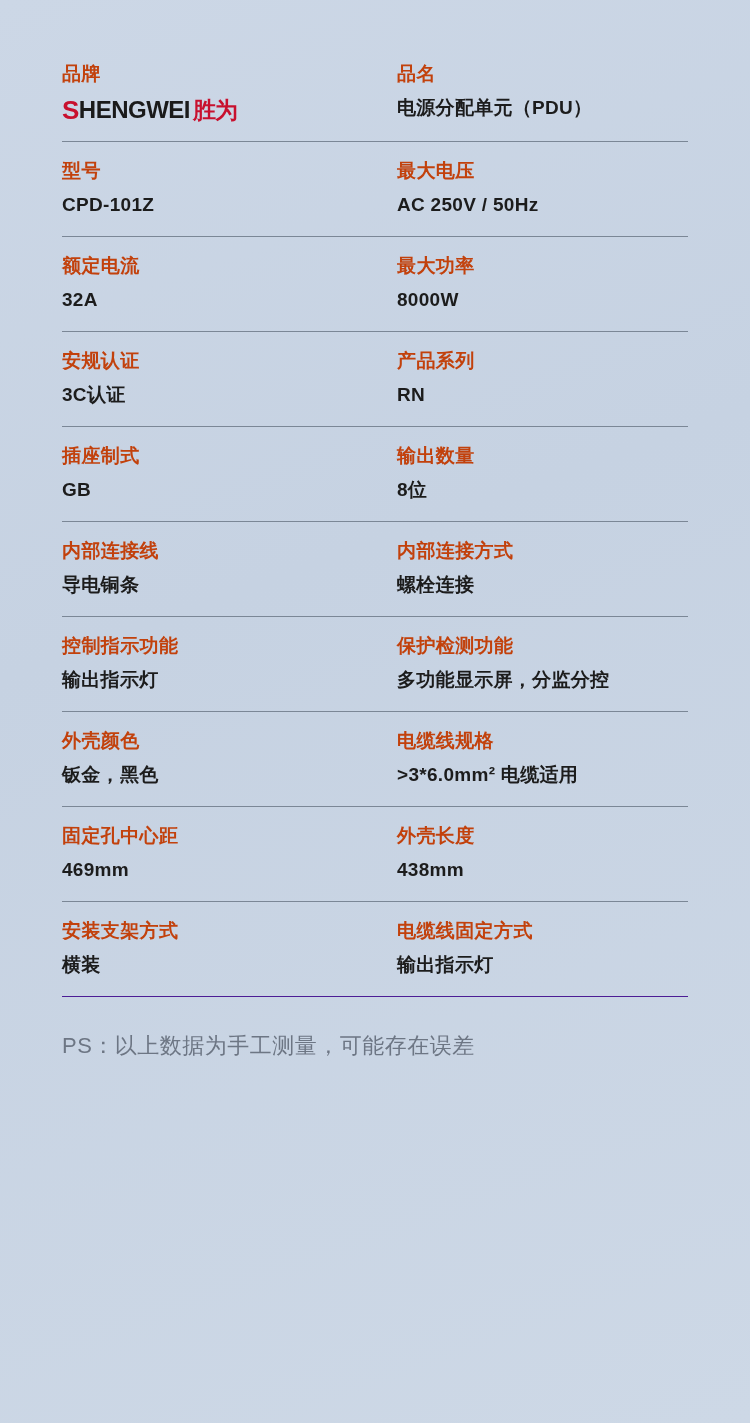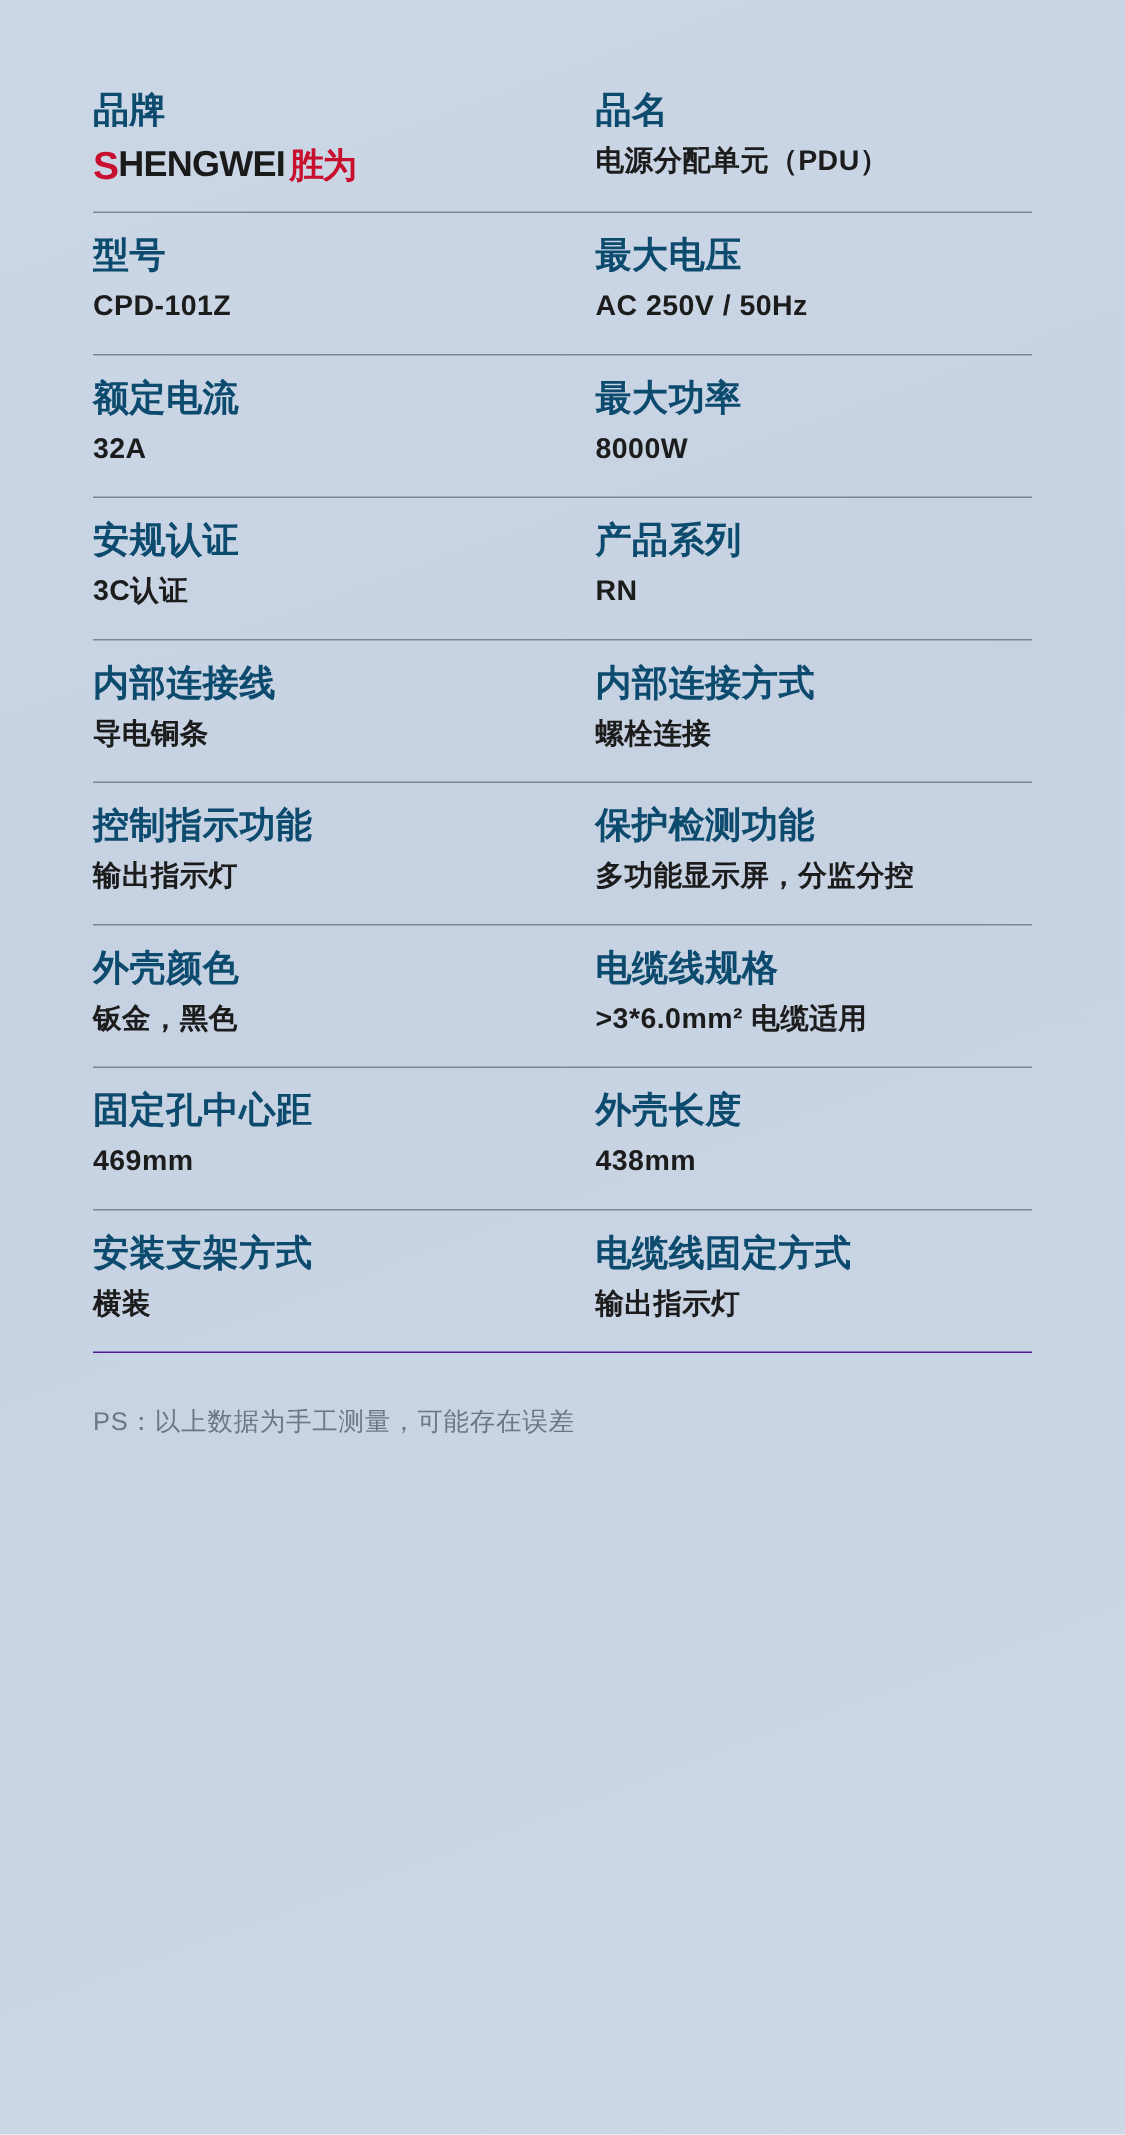--- a/index.html
+++ b/index.html
@@ -34,24 +34,24 @@
   .spec-cell {
     width: 50%;
     vertical-align: top;
     padding: 14px 0 16px 0;
     box-sizing: border-box;
   }
   .spec-cell.right {
     padding-left: 22px;
   }
   .spec-label {
-    font-size: 24px;
+    font-size: 19px;
     line-height: 30px;
     font-weight: 700;
-    color: #0c4a6e;
+    color: #c2410c;
     letter-spacing: 0.4px;
   }
   .spec-value {
     font-size: 19px;
     line-height: 30px;
     font-weight: 700;
     color: #1c1c1c;
     letter-spacing: 0.3px;
     margin-top: 4px;
   }
@@ -81,21 +81,21 @@
   .brand-cn {
     font-size: 23px;
     font-weight: 800;
     color: #c8102e;
     margin-left: 3px;
     line-height: 1;
     letter-spacing: -1px;
   }
   .footnote {
     margin-top: 34px;
-    font-size: 17px;
+    font-size: 22px;
     color: #6d7684;
     letter-spacing: 0.5px;
   }
 </style>
 </head>
 <body>
 
 <div class="sheet">
 
   <table class="spec-table">
@@ -142,20 +142,30 @@
         <td class="spec-cell">
           <div class="spec-label">安规认证</div>
           <div class="spec-value">3C认证</div>
         </td>
         <td class="spec-cell right">
           <div class="spec-label">产品系列</div>
           <div class="spec-value">RN</div>
         </td>
       </tr>
 
+      <tr class="spec-row">
+        <td class="spec-cell">
+          <div class="spec-label">插座制式</div>
+          <div class="spec-value">GB</div>
+        </td>
+        <td class="spec-cell right">
+          <div class="spec-label">输出数量</div>
+          <div class="spec-value">8位</div>
+        </td>
+      </tr>
 
 
       <tr class="spec-row">
         <td class="spec-cell">
           <div class="spec-label">内部连接线</div>
           <div class="spec-value">导电铜条</div>
         </td>
         <td class="spec-cell right">
           <div class="spec-label">内部连接方式</div>
           <div class="spec-value">螺栓连接</div>

